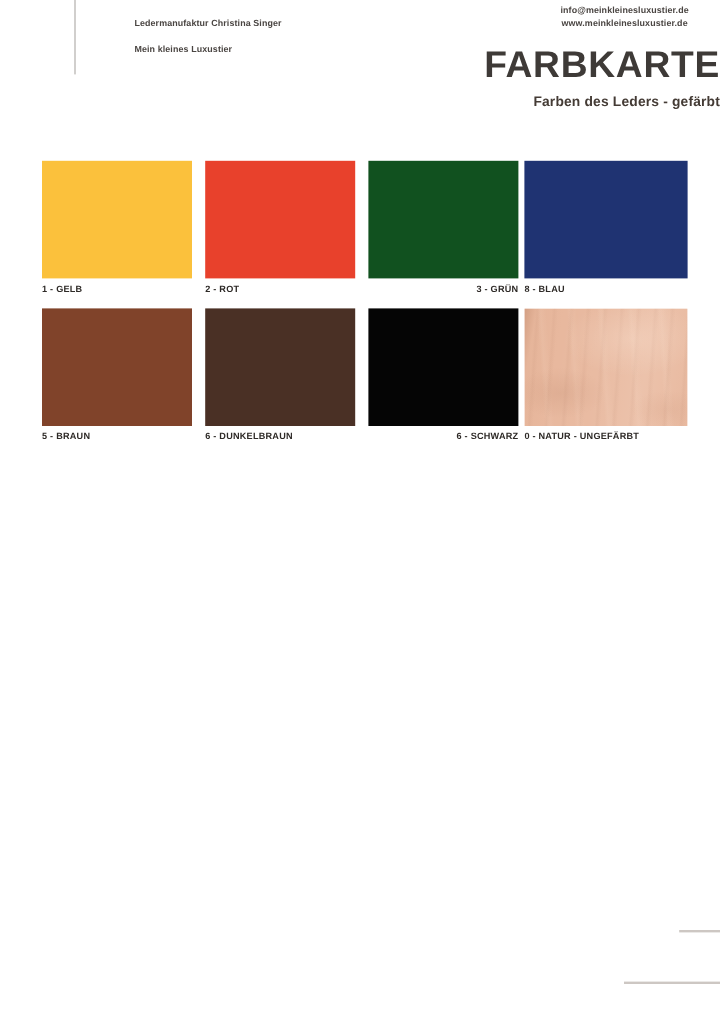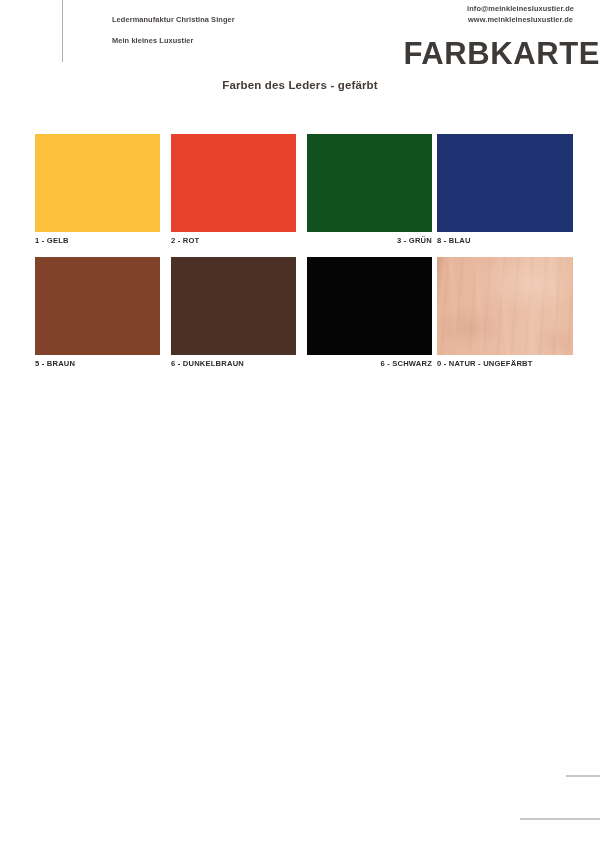--- a/index.html
+++ b/index.html
@@ -74,21 +74,21 @@
     font-size: 31px;
     font-weight: bold;
     letter-spacing: 0.6px;
     color: #3e3a37;
   }
   .subtitle {
     position: absolute;
     left: 0;
     top: 79px;
     width: 600px;
-    text-align: center;
+    text-align: right;
     font-size: 11.5px;
     font-weight: bold;
     letter-spacing: 0.15px;
     color: #443b35;
   }
 
   
   .grid {
     position: absolute;
     left: 35px;

